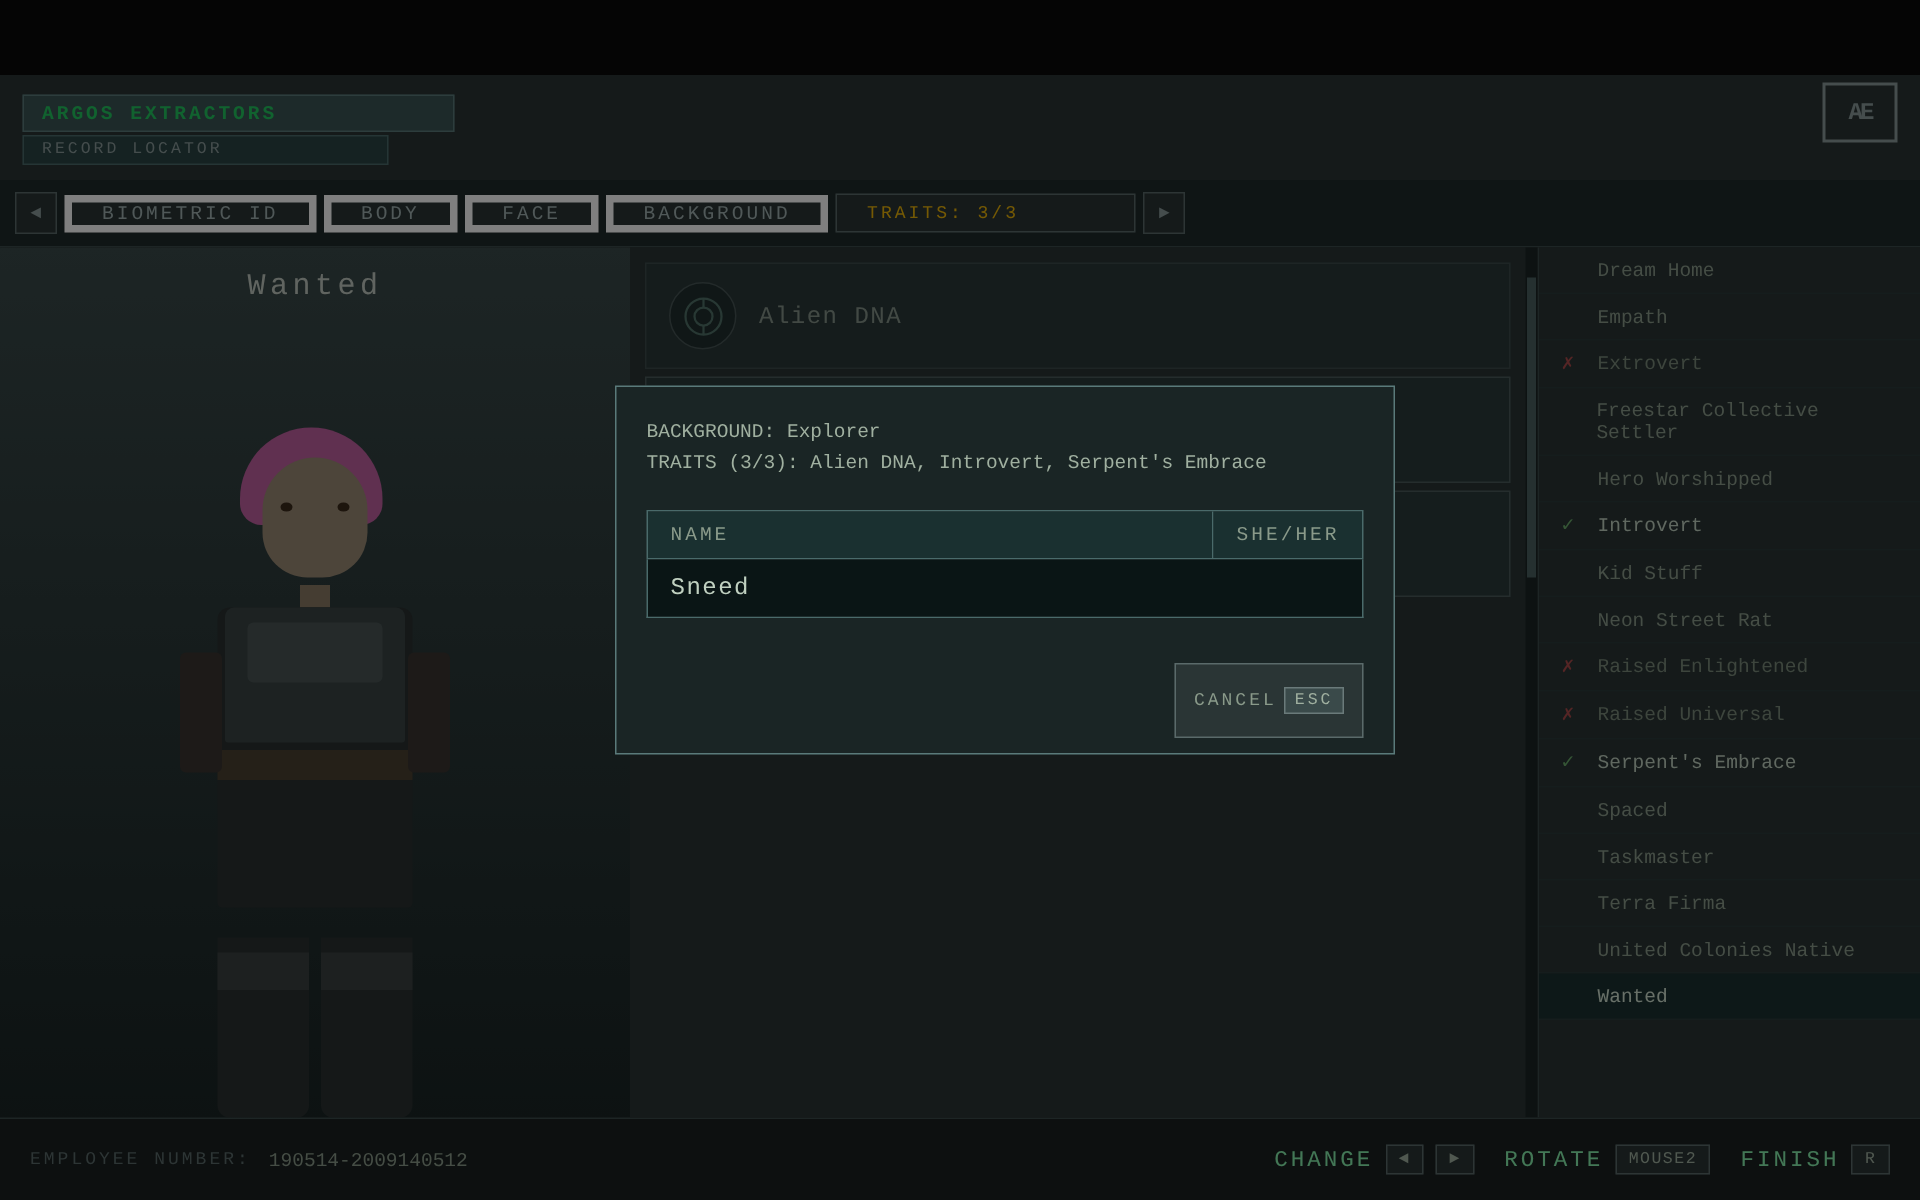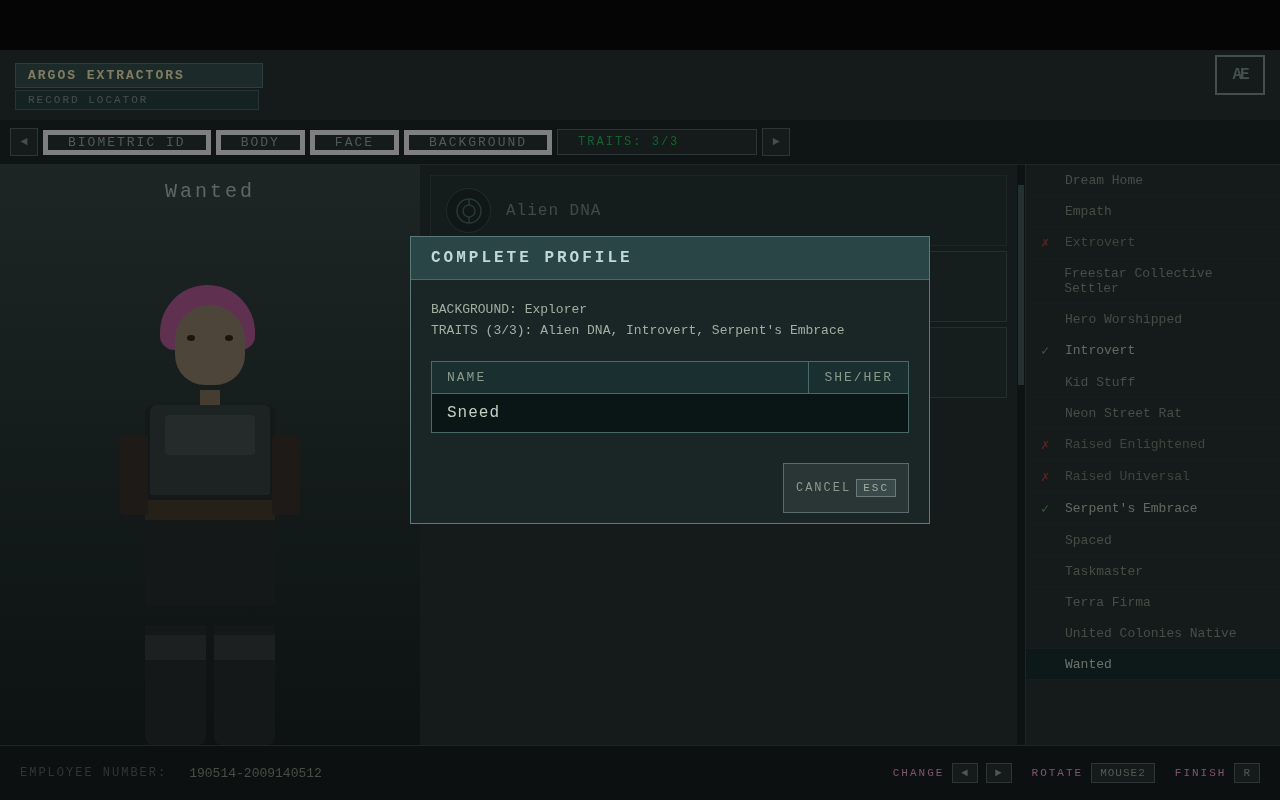--- a/index.html
+++ b/index.html
@@ -57,25 +57,25 @@
 
     .company-block {
       display: flex;
       flex-direction: column;
     }
 
     .company-name {
       background: #3a5555;
       border: 1px solid #5a7a7a;
       padding: 4px 12px;
-      color: #fef9c3;
+      color: #22c55e;
       font-size: 13px;
       font-weight: bold;
       letter-spacing: 2px;
-      width: 248px;
+      width: 288px;
     }
 
     .record-locator {
       background: #2a4545;
       border: 1px solid #4a6a6a;
       padding: 3px 12px;
       color: #8a9a9a;
       font-size: 11px;
       letter-spacing: 2px;
       width: 244px;
@@ -115,21 +115,21 @@
       color: #a0b0b0;
       padding: 0 20px;
       font-size: 13px;
       letter-spacing: 2px;
       cursor: pointer;
     }
 
     .nav-tab-traits {
       border: 1px solid #5a6a6a;
       background: #2a3535;
-      color: #22c55e;
+      color: #eab308;
       padding: 5px 20px;
       font-size: 12px;
       letter-spacing: 2px;
       cursor: pointer;
       min-width: 200px;
     }
 
     
     .main-content {
       position: absolute;
@@ -379,21 +379,21 @@
       border-top: 1px solid #3a4a4a;
       display: flex;
       align-items: center;
       padding: 0 20px;
       justify-content: space-between;
     }
 
     .employee-info {
       display: flex;
       align-items: center;
-      gap: 22px;
+      gap: 12px;
     }
 
     .employee-label {
       color: #5a6a6a;
       font-size: 12px;
       letter-spacing: 2px;
     }
 
     .employee-number {
       color: #8a9a8a;
@@ -406,22 +406,22 @@
       gap: 20px;
     }
 
     .control-group {
       display: flex;
       align-items: center;
       gap: 8px;
     }
 
     .control-label {
-      color: #f9a8d4;
-      font-size: 11px;
+      color: #86efac;
+      font-size: 15px;
       letter-spacing: 2px;
     }
 
     .key-btn {
       background: #2a3535;
       border: 1px solid #5a6a6a;
       color: #a0b0a0;
       padding: 3px 8px;
       font-size: 11px;
       letter-spacing: 1px;
@@ -622,21 +622,20 @@
     </div>
     <div class="sidebar-item selected">
       <span class="check-mark">&nbsp;</span>
       <span>Wanted</span>
     </div>
   </div>
 </div>
 
 <div class="modal-overlay">
   <div class="modal">
-    <div class="modal-title">COMPLETE PROFILE</div>
     <div class="modal-body">
       <div class="modal-info">
         <div><span>BACKGROUND:</span> <span>Explorer</span></div>
         <div><span>TRAITS (3/3):</span> <span>Alien DNA, Introvert, Serpent's Embrace</span></div>
       </div>
       <div class="name-row">
         <div class="name-label">NAME</div>
         <div class="pronoun-label">SHE/HER</div>
       </div>
       <div class="name-input-row">

